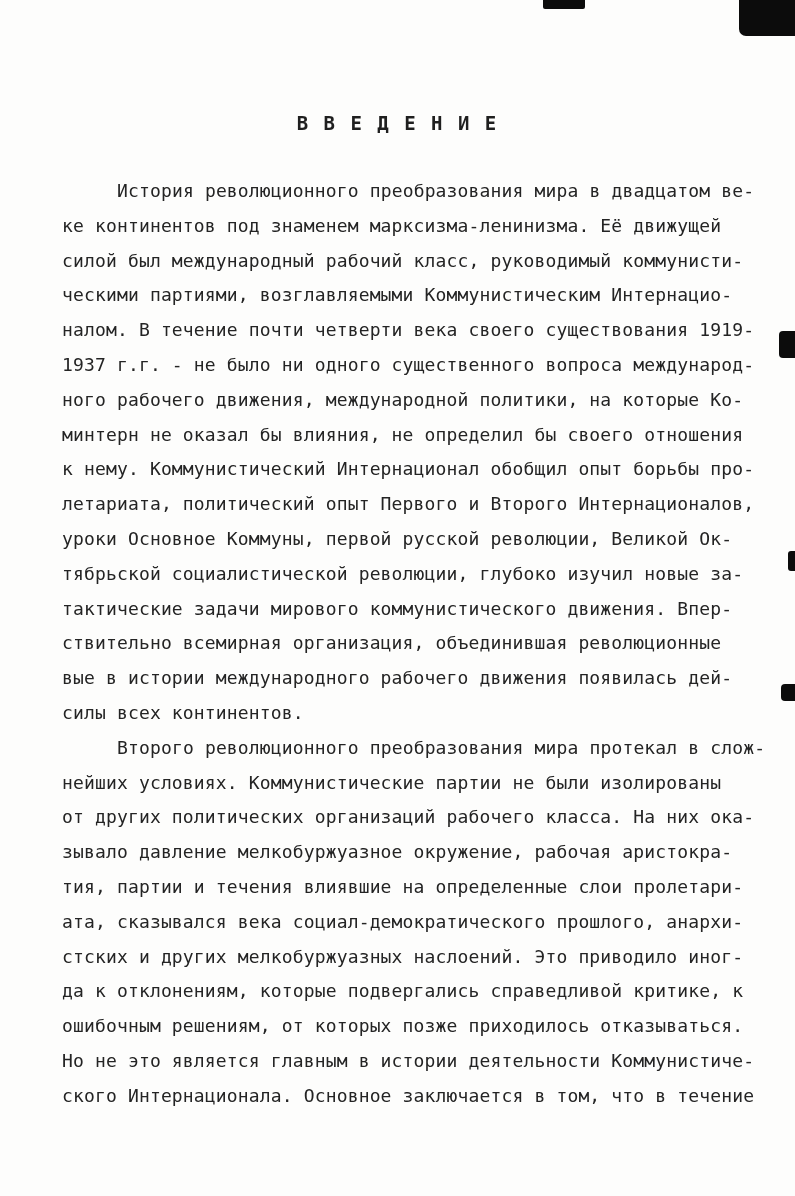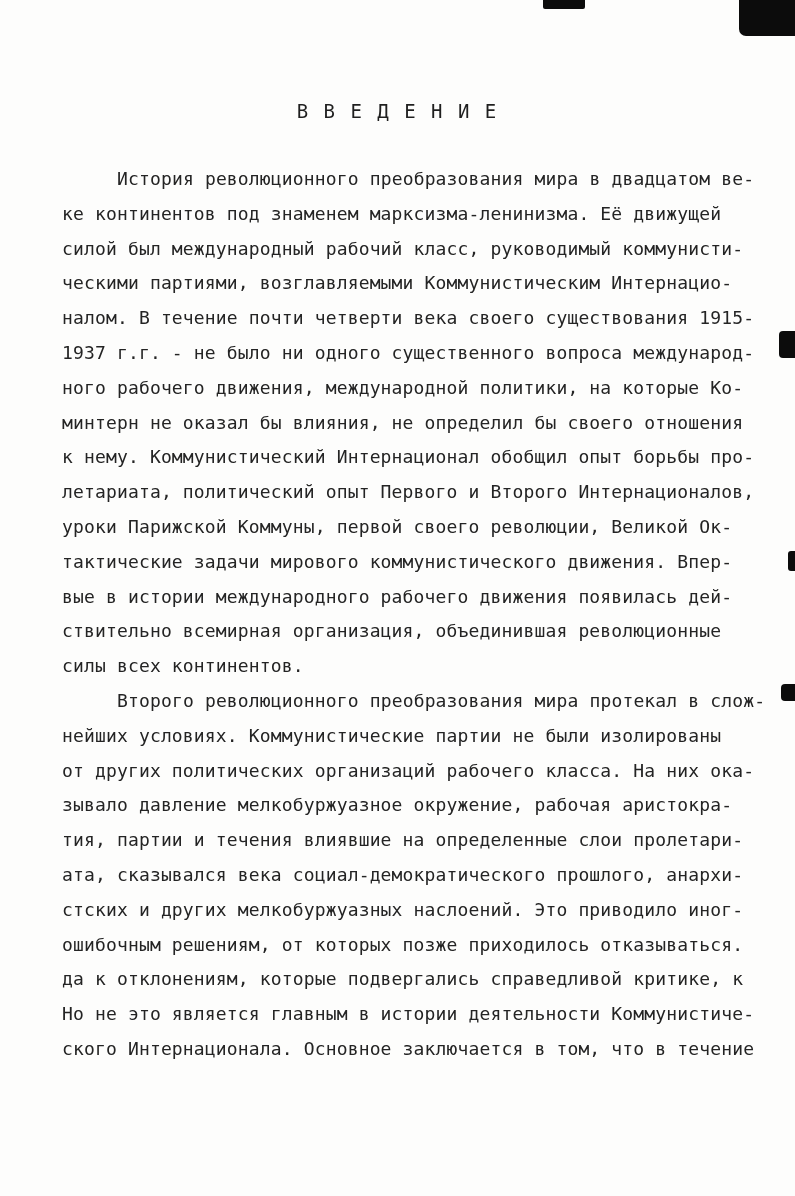--- a/index.html
+++ b/index.html
@@ -11,26 +11,26 @@
     position: relative;
     width: 795px;
     height: 1196px;
     margin: 0 auto;
     background: #fdfdfc;
     overflow: hidden;
     font-family: "DejaVu Sans Mono", "Liberation Mono", monospace;
     color: #242424;
   }
   .title {
-    margin: 4px;
+    margin: 16px;
     padding-top: 96px;
     text-align: center;
     font-size: 19px;
     line-height: 22px;
-    font-weight: normal;
+    font-weight: bold;
     letter-spacing: 2px;
     color: #1f1f1f;
     white-space: pre;
   }
   .body-text {
     margin-top: 40px;
     margin-left: 62px;
     width: 700px;
     font-size: 18px;
     font-weight: normal;
@@ -66,39 +66,40 @@
   <div class="artifact art5"></div>
 
   <h1 class="title">В В Е Д Е Н И Е</h1>
 
   <div class="body-text" id="paragraphs">
       <div class="paragraph">
         <div class="line indent">История революционного преобразования мира в двадцатом ве-</div>
         <div class="line">ке континентов под знаменем марксизма-ленинизма. Её движущей</div>
         <div class="line">силой был международный рабочий класс, руководимый коммунисти-</div>
         <div class="line">ческими партиями, возглавляемыми Коммунистическим Интернацио-</div>
-        <div class="line">налом. В течение почти четверти века своего существования 1915-</div>
+        <div class="line">налом. В течение почти четверти века своего существования 1919-</div>
         <div class="line">1937 г.г. - не было ни одного существенного вопроса международ-</div>
         <div class="line">ного рабочего движения, международной политики, на которые Ко-</div>
         <div class="line">минтерн не оказал бы влияния, не определил бы своего отношения</div>
         <div class="line">к нему. Коммунистический Интернационал обобщил опыт борьбы про-</div>
         <div class="line">летариата, политический опыт Первого и Второго Интернационалов,</div>
-        <div class="line">уроки Парижской Коммуны, первой своего революции, Великой Ок-</div>
+        <div class="line">уроки Основное Коммуны, первой русской революции, Великой Ок-</div>
+        <div class="line">тябрьской социалистической революции, глубоко изучил новые за-</div>
         <div class="line">тактические задачи мирового коммунистического движения. Впер-</div>
+        <div class="line">ствительно всемирная организация, объединившая революционные</div>
         <div class="line">вые в истории международного рабочего движения появилась дей-</div>
-        <div class="line">ствительно всемирная организация, объединившая революционные</div>
         <div class="line">силы всех континентов.</div>
       </div>
       <div class="paragraph">
         <div class="line indent">Второго революционного преобразования мира протекал в слож-</div>
         <div class="line">нейших условиях. Коммунистические партии не были изолированы</div>
         <div class="line">от других политических организаций рабочего класса. На них ока-</div>
         <div class="line">зывало давление мелкобуржуазное окружение, рабочая аристокра-</div>
         <div class="line">тия, партии и течения влиявшие на определенные слои пролетари-</div>
         <div class="line">ата, сказывался века социал-демократического прошлого, анархи-</div>
         <div class="line">стских и других мелкобуржуазных наслоений. Это приводило иног-</div>
+        <div class="line">да к отклонениям, которые подвергались справедливой критике, к</div>
         <div class="line">ошибочным решениям, от которых позже приходилось отказываться.</div>
-        <div class="line">да к отклонениям, которые подвергались справедливой критике, к</div>
         <div class="line">Но не это является главным в истории деятельности Коммунистиче-</div>
         <div class="line">ского Интернационала. Основное заключается в том, что в течение</div>
       </div>
     </div>
 </div>
 
 </body></html>

